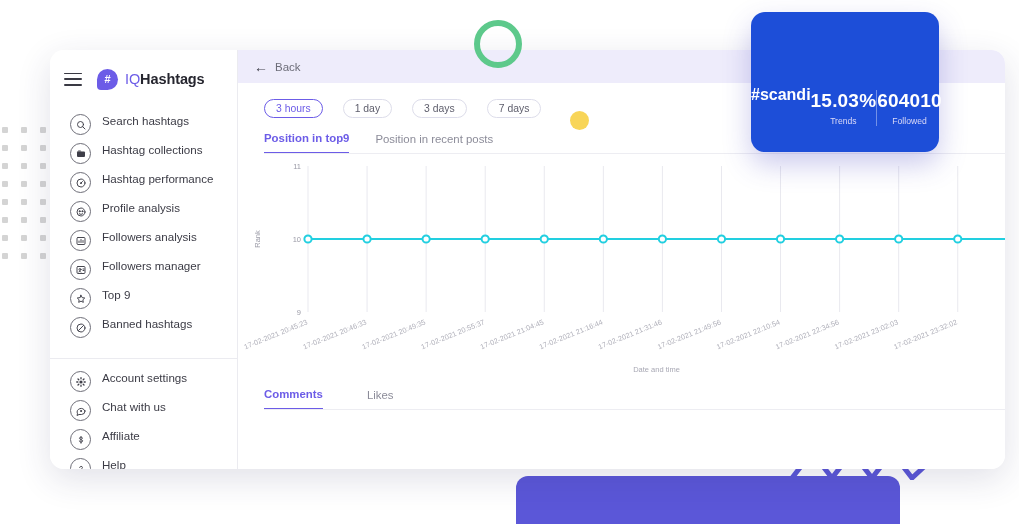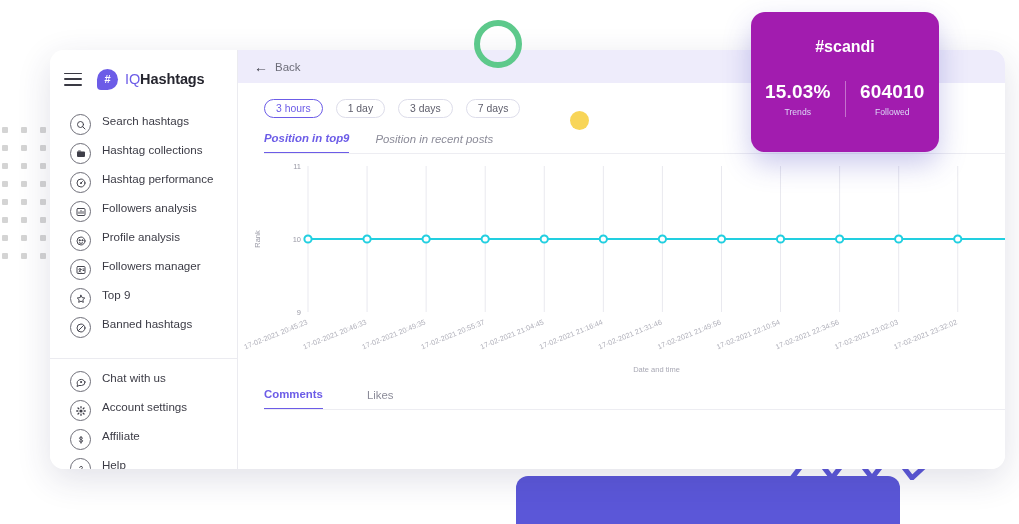--- a/index.html
+++ b/index.html
@@ -83,49 +83,49 @@
     padding: 0 16px; position: relative;
   }
   .back { display: flex; align-items: center; gap: 7px; cursor: pointer; }
   .back-arrow { color: #3f3f4a; font-size: 14px; line-height: 1; }
   .back-label { font-size: 11.5px; color: #6d6d79; }
   .topbar-title {
     position: absolute; left: 0; right: 0; text-align: center;
     font-size: 13px; font-weight: 700; color: #2c2c38; pointer-events: none;
   }
 
-  .filters { display: flex; align-items: center; gap: 13px; padding: 16px 0 0 26px; }
+  .filters { display: flex; align-items: center; gap: 20px; padding: 16px 0 0 26px; }
   .chip {
     height: 19px; padding: 0 11px; border-radius: 10px;
     border: 1px solid #ddddea; background: #fff;
     display: flex; align-items: center; justify-content: center;
     font-size: 10.4px; color: #5e5e6c; cursor: pointer; white-space: nowrap;
   }
   .chip.active { border-color: #6c5ce7; color: #6c5ce7; }
 
-  .tabs { display: flex; align-items: center; gap: 26px; padding: 14px 0 0 26px; position: relative; font-style: italic; }
+  .tabs { display: flex; align-items: center; gap: 26px; padding: 14px 0 0 26px; position: relative; }
   .tab { font-size: 11.4px; color: #8c8c99; padding-bottom: 8px; cursor: pointer; white-space: nowrap; }
   .tab.active { color: #6c5ce7; font-weight: 700; border-bottom: 2px solid #6c5ce7; }
   .tabs-rule { position: absolute; left: 26px; right: 0; bottom: 0; height: 1px; background: #ededf2; }
 
   
   .chart-wrap { position: relative; margin-top: 6px; height: 222px; }
   .chart-svg { display: block; }
 
   .bottom-tabs { display: flex; align-items: center; gap: 44px; padding: 6px 0 0 26px; position: relative; }
   .btab { font-size: 11.4px; color: #8c8c99; padding-bottom: 8px; cursor: pointer; text-align: right; }
   .btab.active { color: #6c5ce7; font-weight: 700; border-bottom: 2px solid #6c5ce7; }
   .btabs-rule { position: absolute; left: 26px; right: 0; bottom: 0; height: 1px; background: #ededf2; }
 
   
   .stat-card {
     position: absolute; left: 751px; top: 12px; width: 188px; height: 140px;
-    background: #a21caf; border-radius: 14px; z-index: 8;
+    background: #1d4ed8; border-radius: 14px; z-index: 8;
     box-shadow: 0 12px 28px rgba(70,65,190,.28);
-    display: flex; flex-direction: column; align-items: center;
+    display: flex; flex-direction: row; align-items: center;
     padding-top: 26px;
   }
   .stat-title { color: #fff; font-size: 16px; font-weight: 700; }
   .stat-row { display: flex; align-items: flex-start; margin-top: 25px; width: 100%; }
   .stat-col { flex: 1; text-align: center; }
   .stat-col.divided { border-left: 1px solid rgba(255,255,255,.38); }
   .stat-val { color: #fff; font-size: 19px; font-weight: 700; letter-spacing: .2px; }
   .stat-lbl { color: #dcdaf7; font-size: 8.6px; margin-top: 4px; }
 </style>
 </head>
@@ -207,41 +207,41 @@
                 <circle cx="12" cy="12" r="8"></circle>
                 <path d="M15 9l-4 4"></path>
                 <circle cx="12" cy="12" r="1"></circle>
               </svg>
             </span>
             <span class="nav-label">Hashtag performance</span>
           </div>
           <div class="nav-item">
             <span class="nav-ico">
               <svg width="12" height="12" viewBox="0 0 24 24" fill="none" stroke="currentColor" stroke-width="1.9" stroke-linecap="round" stroke-linejoin="round">
-                <rect x="4" y="5" width="16" height="14" rx="2"></rect>
-                <path d="M8 15v-3M12 15v-6M16 15v-4"></path>
-              </svg>
-            </span>
-            <span class="nav-label">Followers analysis</span>
-          </div>
-          <div class="nav-item">
-            <span class="nav-ico">
-              <svg width="12" height="12" viewBox="0 0 24 24" fill="none" stroke="currentColor" stroke-width="1.9" stroke-linecap="round" stroke-linejoin="round">
                 <circle cx="12" cy="12" r="8"></circle>
                 <circle cx="9.3" cy="10.5" r="1.1" fill="currentColor"></circle>
                 <circle cx="14.7" cy="10.5" r="1.1" fill="currentColor"></circle>
                 <path d="M8.5 15.5c2 1.6 5 1.6 7 0"></path>
               </svg>
             </span>
             <span class="nav-label">Profile analysis</span>
           </div>
           <div class="nav-item">
             <span class="nav-ico">
               <svg width="12" height="12" viewBox="0 0 24 24" fill="none" stroke="currentColor" stroke-width="1.9" stroke-linecap="round" stroke-linejoin="round">
                 <rect x="4" y="5" width="16" height="14" rx="2"></rect>
+                <path d="M8 15v-3M12 15v-6M16 15v-4"></path>
+              </svg>
+            </span>
+            <span class="nav-label">Followers analysis</span>
+          </div>
+          <div class="nav-item">
+            <span class="nav-ico">
+              <svg width="12" height="12" viewBox="0 0 24 24" fill="none" stroke="currentColor" stroke-width="1.9" stroke-linecap="round" stroke-linejoin="round">
+                <rect x="4" y="5" width="16" height="14" rx="2"></rect>
                 <circle cx="10" cy="11" r="2"></circle>
                 <path d="M7 16c.6-1.6 4.4-1.6 5 0"></path>
                 <path d="M16 10h2M16 13h2"></path>
               </svg>
             </span>
             <span class="nav-label">Followers manager</span>
           </div>
           <div class="nav-item">
             <span class="nav-ico">
               <svg width="12" height="12" viewBox="0 0 24 24" fill="none" stroke="currentColor" stroke-width="1.9" stroke-linecap="round" stroke-linejoin="round">
@@ -258,34 +258,34 @@
               </svg>
             </span>
             <span class="nav-label">Banned hashtags</span>
           </div>
         </nav>
       <div class="nav-sep"></div>
       <nav class="nav" style="margin-top:0" id="nav-secondary">
           <div class="nav-item">
             <span class="nav-ico">
               <svg width="12" height="12" viewBox="0 0 24 24" fill="none" stroke="currentColor" stroke-width="1.9" stroke-linecap="round" stroke-linejoin="round">
+                <circle cx="12" cy="12" r="3.2" fill="currentColor" stroke="none"></circle>
+                <path d="M12 3.5v2.2M12 18.3v2.2M20.5 12h-2.2M5.7 12H3.5M18 6l-1.6 1.6M7.6 16.4L6 18M18 18l-1.6-1.6M7.6 7.6L6 6" stroke-width="2.6"></path>
+              </svg>
+            </span>
+            <span class="nav-label">Account settings</span>
+          </div>
+          <div class="nav-item">
+            <span class="nav-ico">
+              <svg width="12" height="12" viewBox="0 0 24 24" fill="none" stroke="currentColor" stroke-width="1.9" stroke-linecap="round" stroke-linejoin="round">
                 <path d="M20 12a7 7 0 0 1-7 7H8l-4 2 1-3.4A7 7 0 1 1 20 12z"></path>
                 <circle cx="12" cy="12" r="1.1" fill="currentColor"></circle>
               </svg>
             </span>
             <span class="nav-label">Chat with us</span>
-          </div>
-          <div class="nav-item">
-            <span class="nav-ico">
-              <svg width="12" height="12" viewBox="0 0 24 24" fill="none" stroke="currentColor" stroke-width="1.9" stroke-linecap="round" stroke-linejoin="round">
-                <circle cx="12" cy="12" r="3.2" fill="currentColor" stroke="none"></circle>
-                <path d="M12 3.5v2.2M12 18.3v2.2M20.5 12h-2.2M5.7 12H3.5M18 6l-1.6 1.6M7.6 16.4L6 18M18 18l-1.6-1.6M7.6 7.6L6 6" stroke-width="2.6"></path>
-              </svg>
-            </span>
-            <span class="nav-label">Account settings</span>
           </div>
           <div class="nav-item">
             <span class="nav-ico">
               <svg width="12" height="12" viewBox="0 0 24 24" fill="none" stroke="currentColor" stroke-width="1.9" stroke-linecap="round" stroke-linejoin="round">
                 <path d="M12 5.5v13M15 8.5c0-1.5-1.4-2.3-3-2.3s-3 .8-3 2.3 1.3 2.1 3 2.6 3.2 1 3.2 2.7-1.5 2.5-3.2 2.5-3.2-.9-3.2-2.4"></path>
               </svg>
             </span>
             <span class="nav-label">Affiliate</span>
           </div>
           <div class="nav-item">

